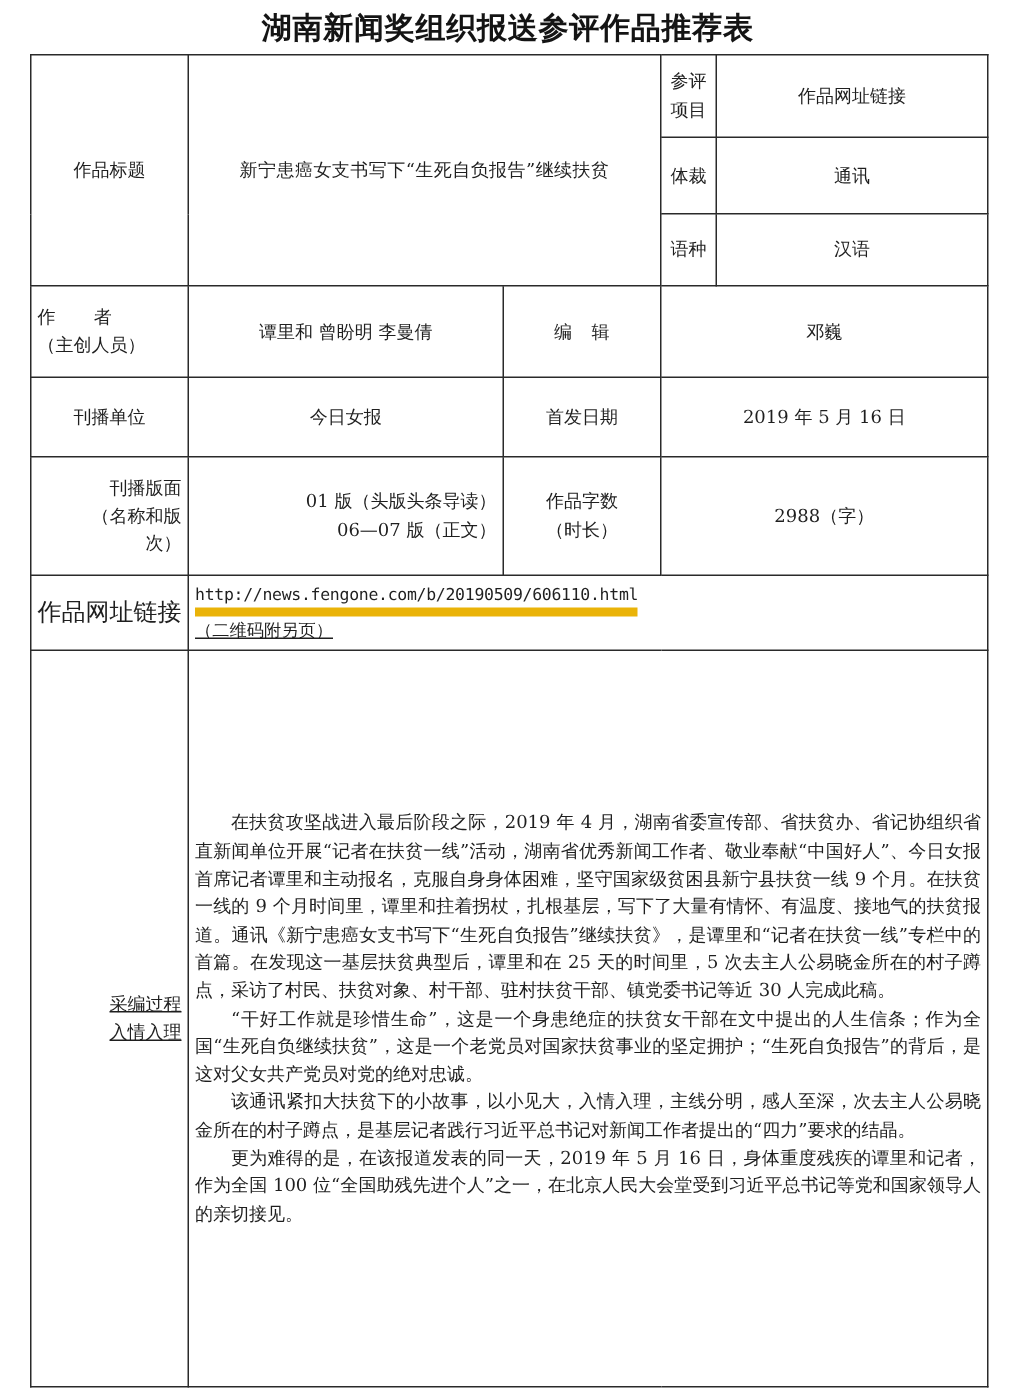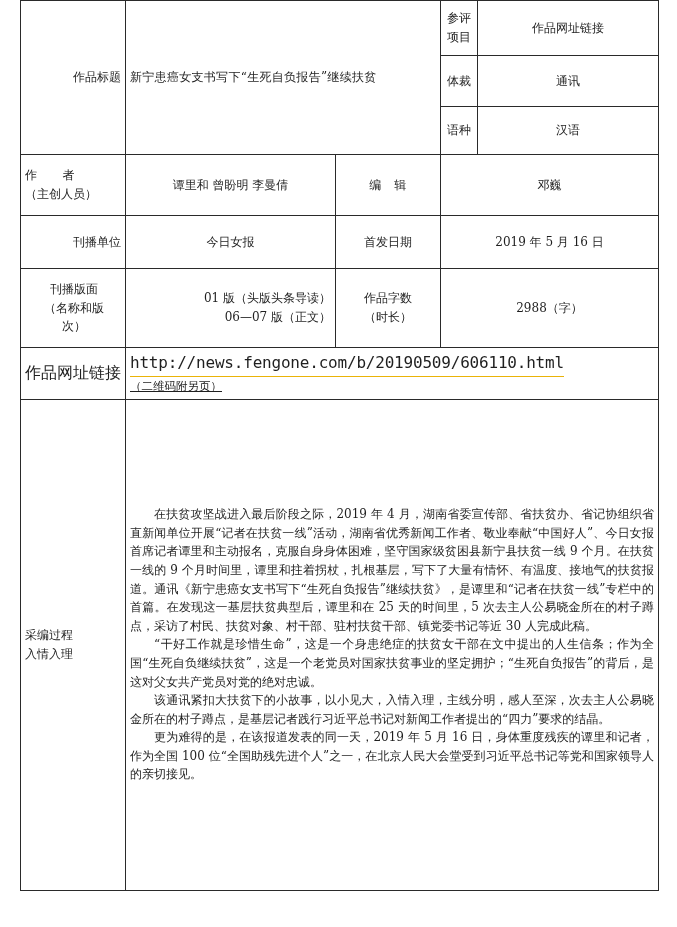--- a/index.html
+++ b/index.html
@@ -44,34 +44,34 @@
   table.form td {
     border: 1px solid #2a2a2a;
     padding: 3px 4px;
     vertical-align: middle;
     font-size: 12px;
     line-height: 1.55;
     color: #1f1f1f;
   }
 
   .lbl {
-    text-align: right;
+    text-align: center;
     font-size: 12.5px;
     line-height: 1.5;
   }
   .lbl-spread {
     letter-spacing: 0.5px;
   }
   .ctr-sm {
     text-align: center;
     font-size: 11.5px;
   }
 
   .title-cell {
-    text-align: left;
+    text-align: center;
     font-size: 11.5px;
     letter-spacing: 0.3px;
   }
 
   .two-line {
     text-align: left;
     line-height: 1.5;
   }
 
   .plate-cell {
@@ -82,22 +82,22 @@
   .plate-cell div { white-space: nowrap; }
 
   .url-cell {
     text-align: left;
     padding-left: 22px;
     font-size: 11.5px;
     line-height: 1.5;
   }
   .url-link {
     font-family: "DejaVu Sans Mono", "Liberation Mono", monospace;
-    font-size: 16px;
-    border-bottom: 1px solid #eab308;
+    font-size: 11px;
+    border-bottom: 6px solid #eab308;
     display: inline-block;
     padding-bottom: 0px;
     letter-spacing: -0.2px;
   }
   .url-note {
     font-size: 11.5px;
     display: block;
     margin-top: 1px;
     text-decoration: underline;
   }
@@ -111,33 +111,35 @@
     vertical-align: top;
     margin-top: 21px;
   }
   .body-cell p {
     margin: 0 0 0 0;
     text-indent: 2em;
     text-align: justify;
   }
 
   .label-cell-body {
-    text-align: left;
+    text-align: right;
     vertical-align: middle;
     font-size: 12.5px;
     line-height: 1.6;
+    text-decoration: underline;
   }
 
   .nowrap { white-space: nowrap; }
 </style>
 </head>
 <body>
 
 <div class="page">
 
+  <div class="doc-title">湖南新闻奖组织报送参评作品推荐表</div>
 
   <table class="form">
     <colgroup>
       <col style="width:105px">
       <col style="width:210px">
       <col style="width:50px">
       <col style="width:55px">
       <col style="width:37px">
       <col style="width:181px">
     </colgroup>
@@ -171,21 +173,21 @@
     </tr>
 
     <tr>
       <td class="lbl" style="height:46px">刊播单位</td>
       <td class="ctr-sm">今日女报</td>
       <td class="ctr-sm" colspan="2">首发日期</td>
       <td class="ctr-sm" colspan="2">2019 年 5 月 16 日</td>
     </tr>
 
     <tr>
-      <td class="lbl" style="height:72px; text-align:center; padding-left:6px">
+      <td class="lbl" style="height:72px; text-align:right; padding-left:6px">
         <div>刊播版面</div>
         <div>（名称和版</div>
         <div>次）</div>
       </td>
       <td class="plate-cell">
         <div>01 版（头版头条导读）</div>
         <div>06—07 版（正文）</div>
       </td>
       <td class="ctr-sm" colspan="2">
         <div>作品字数</div>

